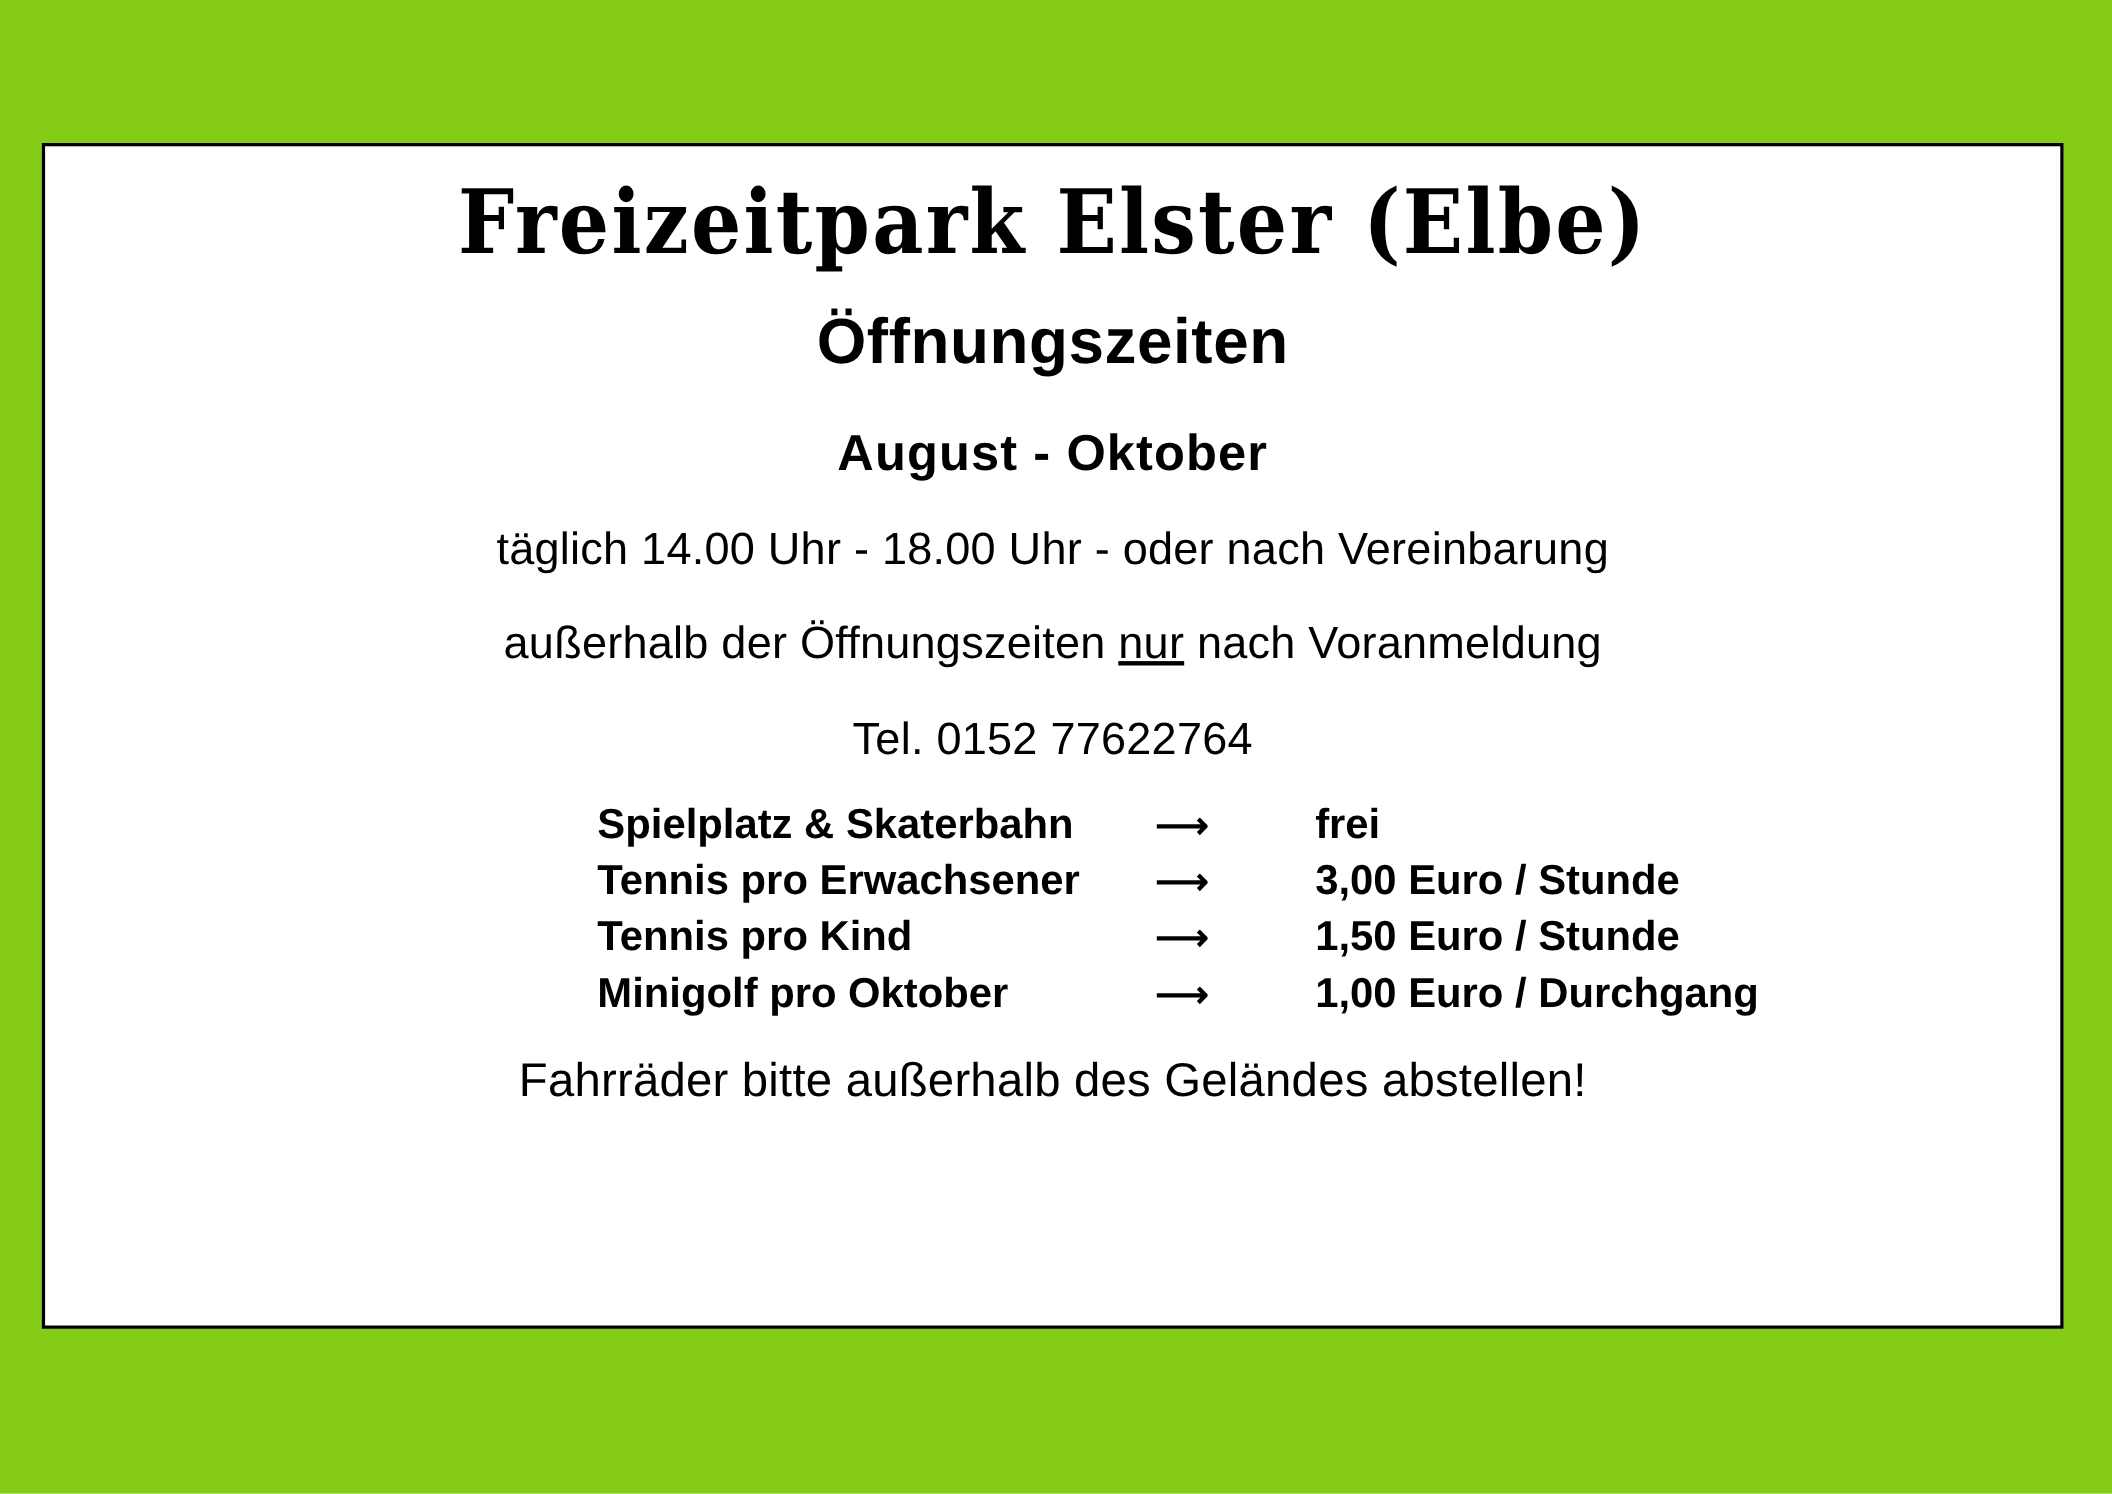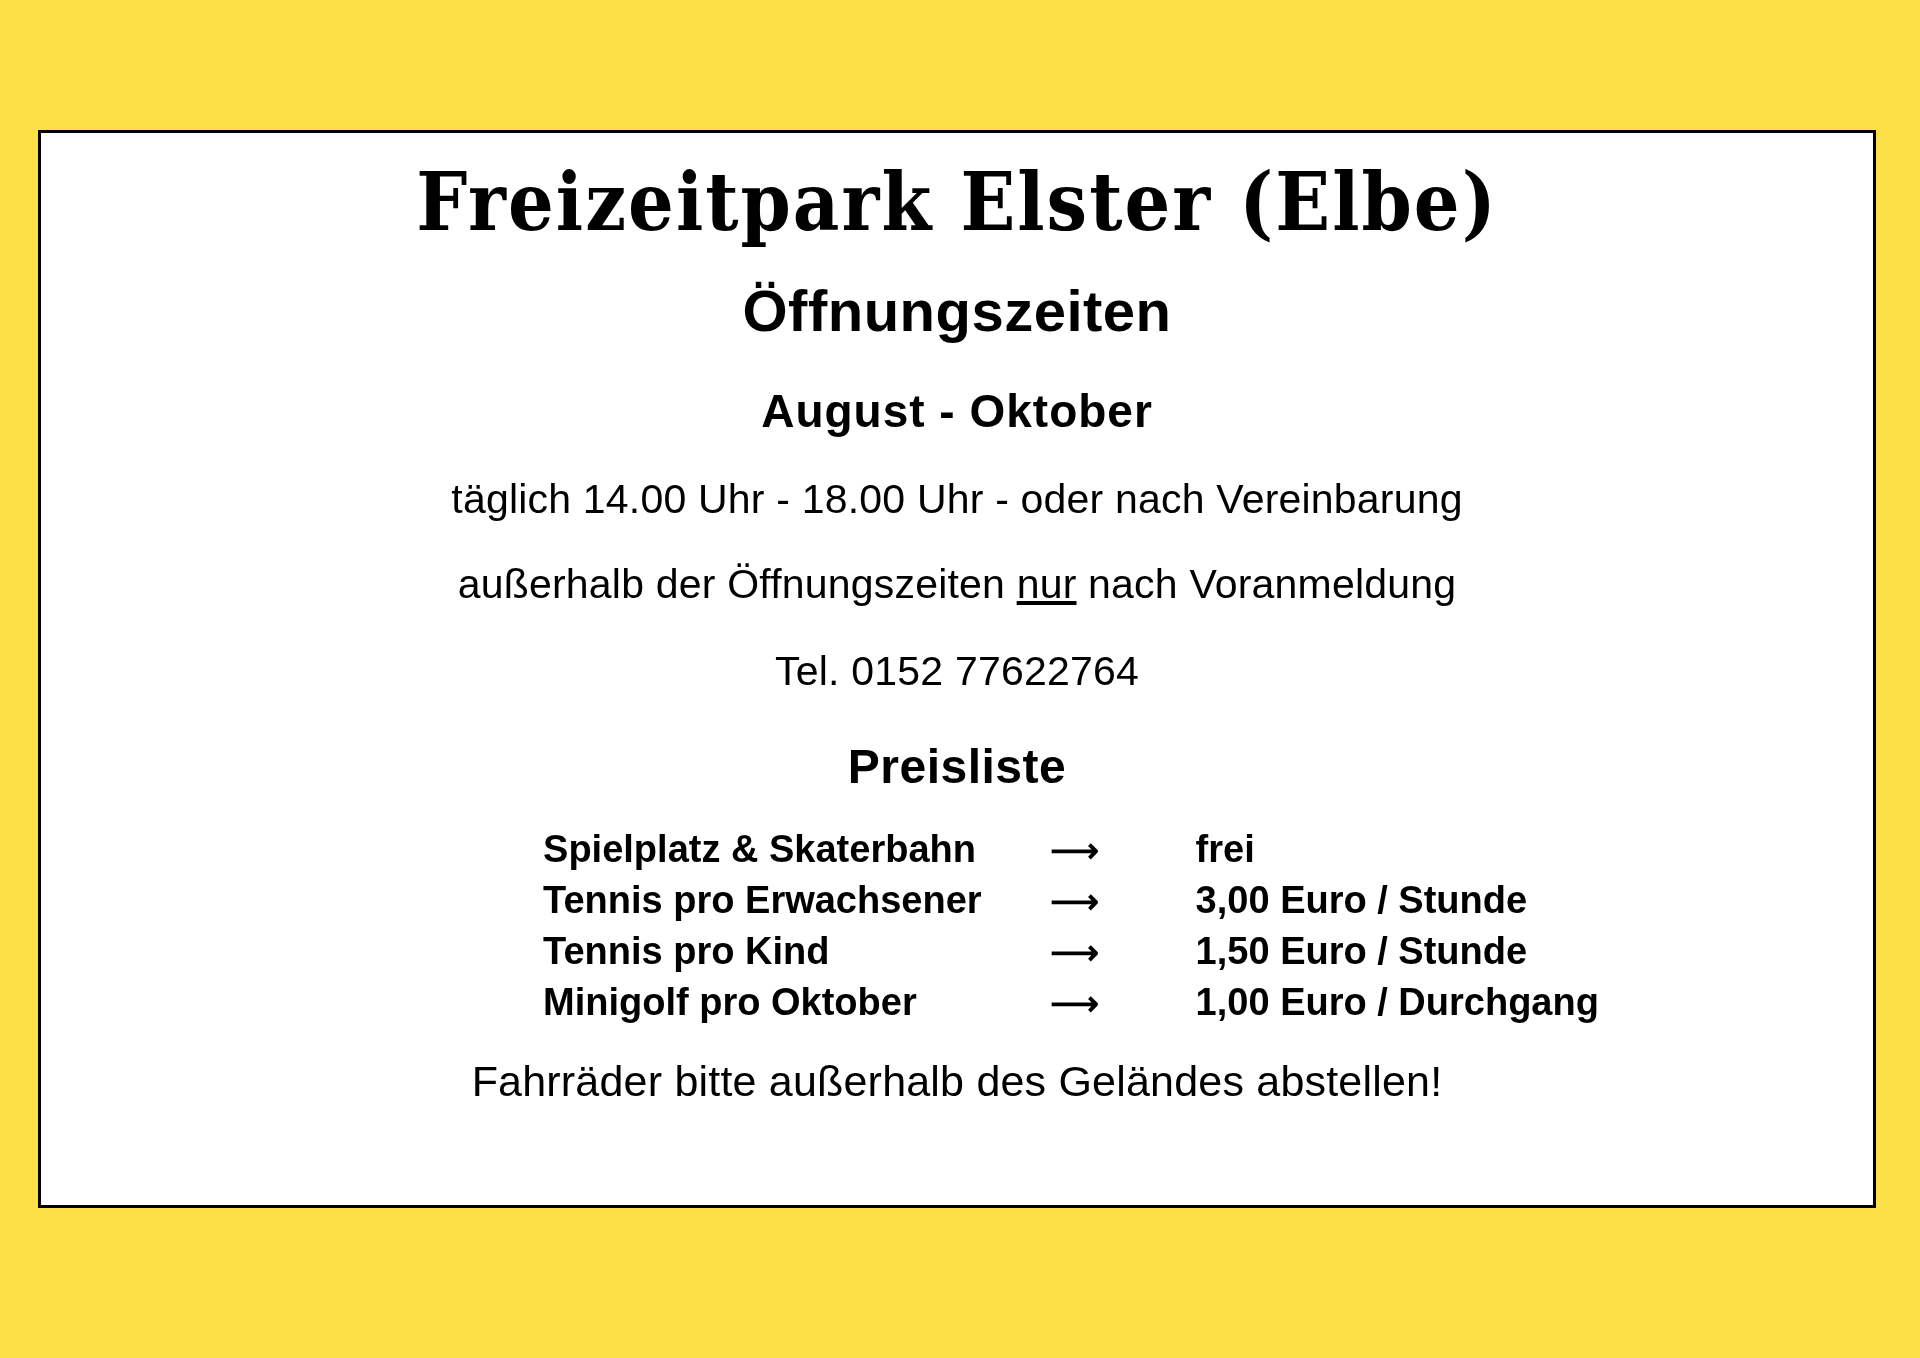--- a/index.html
+++ b/index.html
@@ -9,21 +9,21 @@
     width: 1920px;
     height: 1358px;
     font-family: "Liberation Sans", sans-serif;
     color: #000000;
   }
 
   .page {
     position: relative;
     width: 1920px;
     height: 1358px;
-    background: #fde047;
+    background: #84cc16;
     overflow: hidden;
   }
 
   
   .sign {
     position: absolute;
     left: 38px;
     top: 130px;
     width: 1838px;
     height: 1078px;
@@ -145,21 +145,20 @@
       <div class="season">August  -  Oktober</div>
 
       <div class="line-hours">täglich 14.00 Uhr - 18.00 Uhr - oder nach Vereinbarung</div>
 
       <div class="line-notice">
         <span>außerhalb der Öffnungszeiten </span><span class="u">nur</span><span> nach Voranmeldung</span>
       </div>
 
       <div class="line-tel">Tel. 0152 77622764</div>
 
-      <div class="preisliste">Preisliste</div>
 
       <table class="prices">
         <tbody>
           <tr>
             <td class="item">Spielplatz &amp; Skaterbahn</td>
             <td class="arrow">⟶</td>
             <td class="value">frei</td>
           </tr>
           <tr>
             <td class="item">Tennis pro Erwachsener</td>

